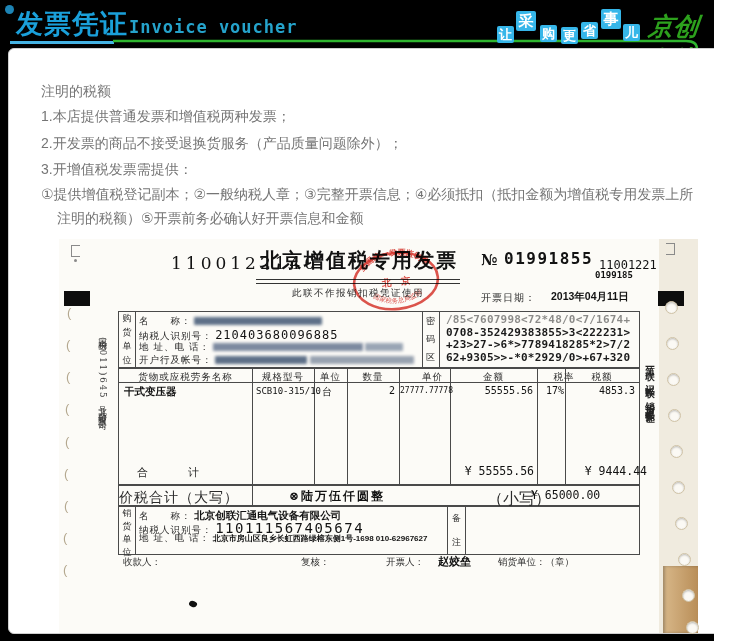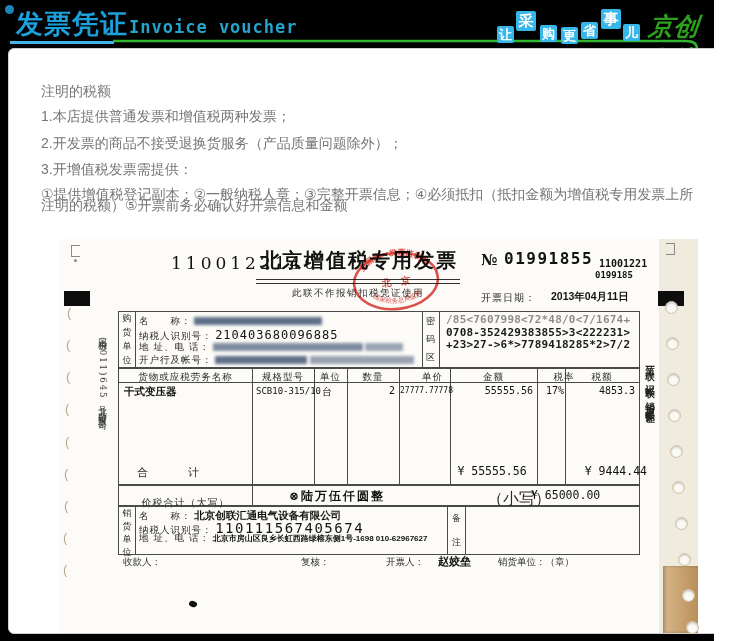--- a/index.html
+++ b/index.html
@@ -82,21 +82,21 @@
     <div class="abs hdr-brand">京创在线</div>
   </div>
 
   <div class="abs card">
 
     <div class="abs note" style="top:34px;">注明的税额</div>
     <div class="abs note" style="top:59px;">1.本店提供普通发票和增值税两种发票；</div>
     <div class="abs note" style="top:86px;">2.开发票的商品不接受退换货服务（产品质量问题除外）；</div>
     <div class="abs note" style="top:112px;">3.开增值税发票需提供：</div>
     <div class="abs note" style="top:137px;">①提供增值税登记副本；②一般纳税人章；③完整开票信息；④必须抵扣（抵扣金额为增值税专用发票上所</div>
-    <div class="abs note" style="top:148px;">注明的税额）⑤开票前务必确认好开票信息和金额</div>
+    <div class="abs note" style="top:161px;margin-left:16px;">注明的税额）⑤开票前务必确认好开票信息和金额</div>
 
     <div class="abs scan">
       <div class="abs paper"></div>
       <div class="abs edge-strip"></div>
       <div class="abs tan-block"></div>
 
       <div class="abs blackmark" style="left:5px;top:52px;"></div>
       <div class="abs blackmark" style="left:599px;top:52px;"></div>
 
       <div class="abs" style="left:12px;top:6px;width:8px;height:10px;border:1.5px solid #8a8a8a;border-right:none;"></div>
@@ -126,21 +126,21 @@
 
       <div class="abs" style="left:130px;top:362px;width:8px;height:6px;background:#111;border-radius:60% 40% 55% 45%;transform:rotate(25deg);"></div>
 
       <div class="abs serif machine" style="left:112px;top:14px;font-size:17px;letter-spacing:4px;">1100122140</div>
       <div class="abs serif machine" style="left:195px;top:8px;width:210px;text-align:center;font-size:20px;font-weight:bold;letter-spacing:2px;">北京增值税专用发票</div>
       <div class="abs" style="left:197px;top:40px;width:204px;height:3px;border-top:1px solid #333;border-bottom:1px solid #333;"></div>
       <div class="abs serif ink" style="left:197px;top:48px;width:204px;text-align:center;font-size:9.5px;letter-spacing:1.5px;">此联不作报销扣税凭证使用</div>
 
       <div class="abs serif machine" style="left:422px;top:12px;font-size:15px;font-weight:bold;">№</div>
       <div class="abs mono machine" style="left:445px;top:10px;font-size:16px;font-weight:bold;letter-spacing:1.5px;">01991855</div>
-      <div class="abs mono machine" style="left:540px;top:19px;font-size:10px;font-weight:bold;">11001221</div>
+      <div class="abs mono machine" style="left:540px;top:19px;font-size:12px;font-weight:normal;">11001221</div>
       <div class="abs mono machine" style="left:536px;top:31px;font-size:9px;font-weight:bold;">0199185</div>
       <div class="abs serif ink" style="left:422px;top:52px;font-size:10px;letter-spacing:1px;">开票日期：</div>
       <div class="abs machine" style="left:492px;top:51px;font-size:10.5px;font-weight:bold;">2013年04月11日</div>
 
       <svg class="abs stamp" style="left:292px;top:10px;" width="90" height="64" viewBox="0 0 90 64">
         <ellipse cx="45" cy="32" rx="42" ry="28" fill="none" stroke="#d8372f" stroke-width="2.6" opacity="0.85"></ellipse>
         <path id="stampTop" d="M 10 38 A 36 26 0 1 1 80 38" fill="none"></path>
         <text font-size="8" fill="#d8372f" opacity="0.9" font-weight="bold">
           <textPath href="#stampTop" startOffset="50%" text-anchor="middle">全国统一发票监制章</textPath>
         </text>
@@ -179,20 +179,21 @@
         <div class="vline" style="left:303px;"></div>
         <div class="abs" style="left:303px;top:0;bottom:0;width:17px;border-right:1px solid #4a4a4a;display:flex;flex-direction:column;justify-content:space-around;align-items:center;font-size:9px;">
           <span class="serif ink">密</span>
           <span class="serif ink">码</span>
           <span class="serif ink">区</span>
         </div>
         <div class="abs" style="left:327px;top:2px;">
           <div class="pwline" style="opacity:.5;filter:blur(.7px);">/85&lt;7607998&lt;72*48/0&lt;7/1674+</div>
           <div class="pwline">0708-352429383855&gt;3&lt;222231&gt;</div>
           <div class="pwline">+23&gt;27-&gt;6*&gt;7789418285*2&gt;7/2</div>
+          <div class="pwline">62+9305&gt;&gt;-*0*2929/0&gt;+67+320</div>
         </div>
       </div>
 
       <div class="abs box" style="left:59px;top:129px;width:520px;height:115px;">
         <div class="abs" style="left:0;top:13px;width:520px;border-top:1px solid #4a4a4a;"></div>
         <div class="vline" style="left:133px;"></div>
         <div class="vline" style="left:195px;"></div>
         <div class="vline" style="left:228px;"></div>
         <div class="vline" style="left:280px;"></div>
         <div class="vline" style="left:331px;"></div>
@@ -211,27 +212,27 @@
         <div class="abs machine" style="left:5px;top:16px;font-size:10.5px;font-weight:bold;">干式变压器</div>
         <div class="abs mono machine" style="left:137px;top:17px;font-size:9px;">SCB10-315/10</div>
         <div class="abs machine" style="left:203px;top:16px;font-size:10px;">台</div>
         <div class="abs mono machine" style="left:228px;top:16px;width:48px;text-align:right;font-size:10px;">2</div>
         <div class="abs mono machine" style="left:281px;top:17px;width:49px;text-align:right;font-size:8px;">27777.77778</div>
         <div class="abs mono machine" style="left:331px;top:16px;width:83px;text-align:right;font-size:10px;">55555.56</div>
         <div class="abs mono machine" style="left:418px;top:16px;width:27px;text-align:right;font-size:10px;">17%</div>
         <div class="abs mono machine" style="left:446px;top:16px;width:70px;text-align:right;font-size:10px;">4853.3</div>
 
         <div class="abs serif ink" style="left:18px;top:96px;font-size:11px;letter-spacing:6px;">合　　计</div>
-        <div class="abs mono machine" style="left:331px;top:95px;width:84px;text-align:center;font-size:11.5px;">¥ 55555.56</div>
+        <div class="abs mono machine" style="left:331px;top:95px;width:84px;text-align:right;font-size:11.5px;">¥ 55555.56</div>
         <div class="abs mono machine" style="left:446px;top:95px;width:82px;text-align:right;font-size:11.5px;overflow:visible;">¥ 9444.44</div>
       </div>
 
       <div class="abs box" style="left:59px;top:246px;width:520px;height:19px;">
         <div class="vline" style="left:133px;"></div>
-        <div class="abs serif ink" style="left:0;top:10px;width:133px;text-align:center;font-size:10px;letter-spacing:1px;">价税合计（大写）</div>
+        <div class="abs serif ink" style="left:0;top:3px;width:133px;text-align:left;font-size:14px;letter-spacing:1px;">价税合计（大写）</div>
         <div class="abs serif machine" style="left:170px;top:2px;font-size:12px;font-weight:bold;letter-spacing:2px;">⊗陆万伍仟圆整</div>
         <div class="abs serif ink" style="left:368px;top:3px;font-size:16px;">（小写）</div>
         <div class="abs mono machine" style="left:412px;top:2px;font-size:11.5px;">¥ 65000.00</div>
       </div>
 
       <div class="abs box" style="left:59px;top:267px;width:520px;height:47px;">
         <div class="sideLabel">
           <span>销</span>
             <span>货</span>
           <span>单</span>

